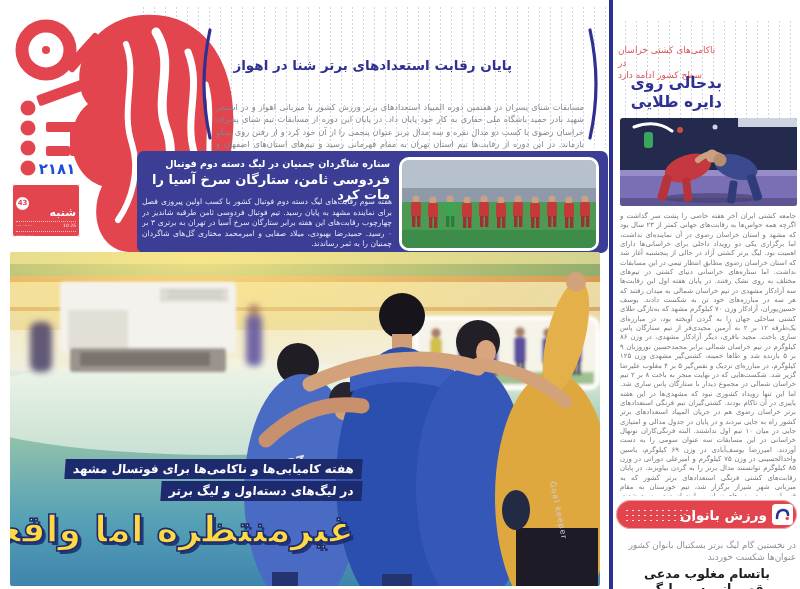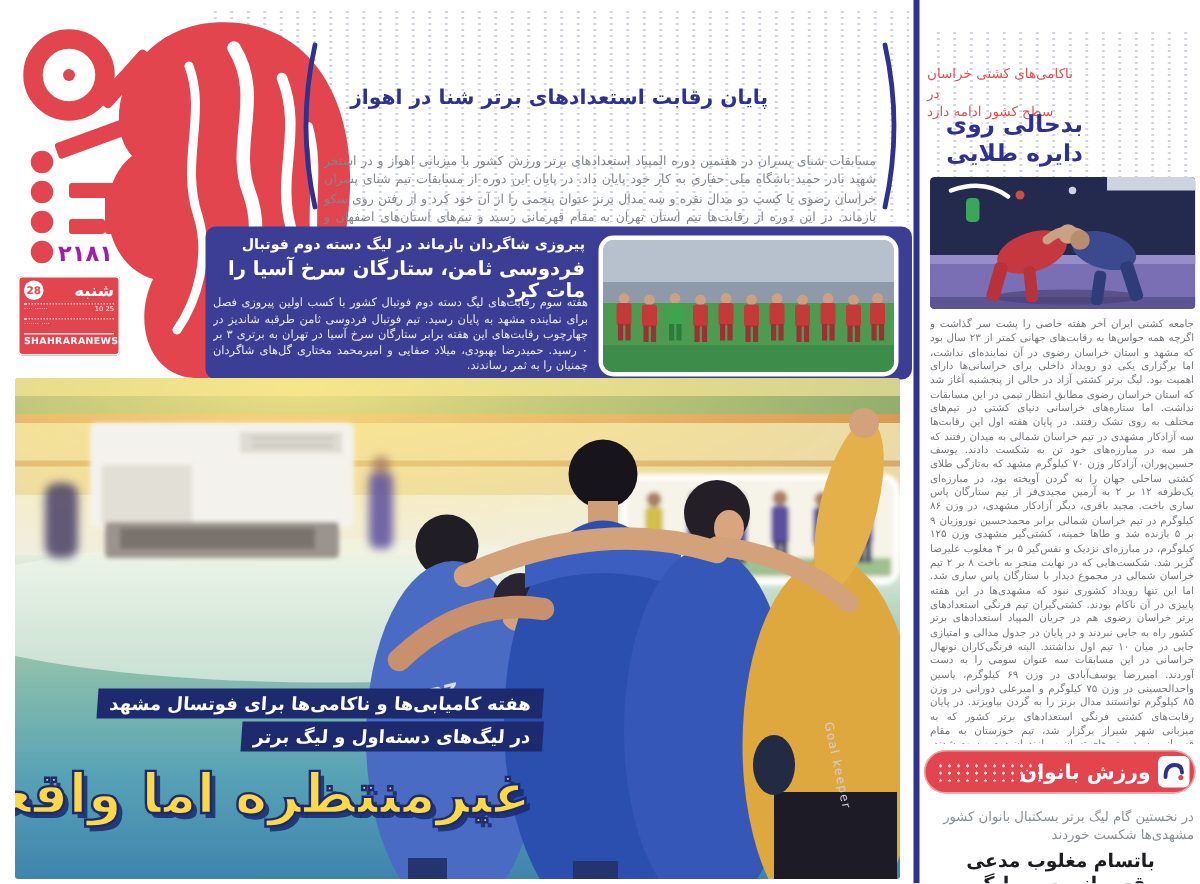--- a/index.html
+++ b/index.html
@@ -1,24 +1,24 @@
 <!DOCTYPE html>
 <html lang="fa"><head>
 <meta charset="utf-8">
 <style>
   html,body{margin:0;padding:0;}
   body{background:#fff;font-family:"DejaVu Sans",sans-serif;}
   .page{position:relative;width:800px;height:589px;background:#ffffff;overflow:hidden;direction:rtl;}
   .abs{position:absolute;}
   .dots{background-image:radial-gradient(circle,#c7cbd9 0.8px,transparent 1px);background-size:11px 4px;opacity:.8;}
   
-  .issue-no{color:#a21caf;font-weight:bold;font-size:15px;letter-spacing:11px;text-align:center;direction:rtl;}
+  .issue-no{color:#1d4ed8;font-weight:bold;font-size:15px;letter-spacing:11px;text-align:center;direction:rtl;}
   .datebox{background:#e2454e;border-radius:3px;box-shadow:0 0 0 1px #fff inset;color:#fff;padding:3px 4px 2px;}
   .datebox .row1{display:flex;align-items:center;justify-content:space-between;direction:rtl;}
-  .datebox .day{font-weight:bold;font-size:11px;line-height:12px;}
+  .datebox .day{font-weight:bold;font-size:11px;line-height:12px;margin-top:20px;}
   .datebox .badge{background:#fff;color:#e2454e;font-weight:bold;font-size:7px;width:13px;height:13px;border-radius:50%;display:flex;align-items:center;justify-content:center;}
   .datebox .tiny{font-size:4.5px;line-height:6px;opacity:.9;border-top:1px dotted rgba(255,255,255,.7);margin-top:2px;padding-top:1px;display:flex;justify-content:space-between;}
   .datebox .site{font-size:6.3px;font-weight:bold;letter-spacing:.2px;text-align:center;direction:ltr;border-top:1px solid rgba(255,255,255,.8);margin-top:2px;padding-top:1px;}
   
   .top-headline{color:#2e3192;font-weight:bold;font-size:13.5px;text-align:right;}
   .top-body{color:#83868f;font-size:8.3px;line-height:12.4px;text-align:justify;overflow:hidden;margin-top:45px;}
   
   .fb-banner{background:#3b3e94;border-radius:7px;color:#fff;}
   .fb-kicker{font-size:9.5px;font-weight:bold;text-align:right;}
   .fb-headline{font-size:13px;font-weight:bold;text-align:right;}
@@ -70,21 +70,21 @@
       <rect x="64" y="118" width="10" height="34" rx="2" fill="#e2454e"></rect>
       <rect x="40" y="142" width="24" height="10" rx="2" fill="#e2454e"></rect>
     </svg>
   </div>
 
   <div class="abs issue-no" style="left:6px;top:160px;width:102px;">۲۱۸۱</div>
 
   <div class="abs datebox" style="left:12px;top:184px;width:60px;height:48px;">
     <div class="row1">
       <span class="day">شنبه</span>
-      <span class="badge">28</span>
+      <span class="badge">43</span>
     </div>
     <div class="tiny">
       <span>25 10</span>
         <span>······ ····</span>
     </div>
     <div class="tiny">
         <span></span>
         <span>···· ·······</span>
       </div>
     <div class="site">SHAHRARANEWS.IR</div>
@@ -95,21 +95,21 @@
         <path d="M14,2 Q2,56 14,110" stroke="#2e3192" stroke-width="3.2" fill="none" stroke-linecap="round"></path>
       </svg>
     <svg class="abs" style="left:388px;top:6px;" width="16" height="112">
         <path d="M2,2 Q14,56 2,110" stroke="#2e3192" stroke-width="3.2" fill="none" stroke-linecap="round"></path>
       </svg>
     <div class="abs top-headline" style="right:88px;top:8px;width:310px;margin-top:27px;">پایان رقابت استعدادهای برتر شنا در اهواز</div>
     <div class="abs top-body" style="right:16px;top:34px;width:368px;height:80px;">مسابقات شنای پسران در هفتمین دوره المپیاد استعدادهای برتر ورزش کشور با میزبانی اهواز و در استخر شهید نادر حمید باشگاه ملی حفاری به کار خود پایان داد. در پایان این دوره از مسابقات تیم شنای پسران خراسان رضوی با کسب دو مدال نقره و سه مدال برنز عنوان پنجمی را از آن خود کرد و از رفتن روی سکو بازماند. در این دوره از رقابت‌ها تیم استان تهران به مقام قهرمانی رسید و تیم‌های استان‌های اصفهان و فارس به‌ترتیب عناوین دوم و سوم را از آن خود کردند. تیم شنای رده‌های پایه مشهد همیشه جزو تیم‌های مدعی بوده و نرفتن این تیم روی سکو در این دوره از مسابقات عجیب است!</div>
   </div>
 
   <div class="abs fb-banner" style="left:137px;top:151px;width:471px;height:102px;">
-    <div class="abs fb-kicker" style="right:218px;top:7px;width:245px;">پیروزی شاگردان بازماند در لیگ دسته دوم فوتبال</div>
+    <div class="abs fb-kicker" style="right:218px;top:7px;width:245px;">ستاره شاگردان چمنیان در لیگ دسته دوم فوتبال</div>
     <div class="abs fb-headline" style="right:218px;top:21px;width:248px;">فردوسی ثامن، ستارگان سرخ آسیا را مات کرد</div>
     <div class="abs fb-body" style="right:216px;top:46px;width:250px;height:52px;">هفته سوم رقابت‌های لیگ دسته دوم فوتبال کشور با کسب اولین پیروزی فصل برای نماینده مشهد به پایان رسید. تیم فوتبال فردوسی ثامن طرقبه شاندیز در چهارچوب رقابت‌های این هفته برابر ستارگان سرخ آسیا در تهران به برتری ۳ بر ۰ رسید. حمیدرضا بهبودی، میلاد صفایی و امیرمحمد مختاری گل‌های شاگردان چمنیان را به ثمر رساندند.</div>
     <div class="abs fb-photo" style="left:262px;top:6px;width:194px;height:88px;">
       <svg width="194" height="88" viewBox="0 0 194 88">
         <rect width="194" height="32" fill="#b6c1cd"></rect>
         <rect y="28" width="194" height="16" fill="#8e99a9"></rect>
         <rect y="42" width="194" height="46" fill="#4d9b52"></rect>
         <rect y="70" width="194" height="18" fill="#3e8c49"></rect>
         <g>
           <g transform="translate(10,36)">
@@ -357,17 +357,17 @@
       <svg width="15" height="15" viewBox="0 0 15 15">
         <path d="M2,11 Q2,3 8,3 Q13,3 13,8" stroke="#2e3192" stroke-width="2.6" fill="none" stroke-linecap="round"></path>
         <circle cx="12.2" cy="11.4" r="1.7" fill="#e2454e"></circle>
       </svg>
     </div>
     <span class="label">ورزش بانوان</span>
   </div>
 
   <div class="abs ws-kicker" style="left:618px;top:540px;width:178px;">
     <span>در نخستین گام لیگ برتر بسکتبال بانوان کشور</span><br>
-    <span>مشهدی‌ها شکست خوردند</span>
+    <span>عنوان‌ها شکست خوردند</span>
   </div>
   <div class="abs ws-headline" style="left:618px;top:566px;width:178px;">باتسام مغلوب مدعی قهرمانی سوپرلیگ</div>
 
 </div>
 
 </body></html>

